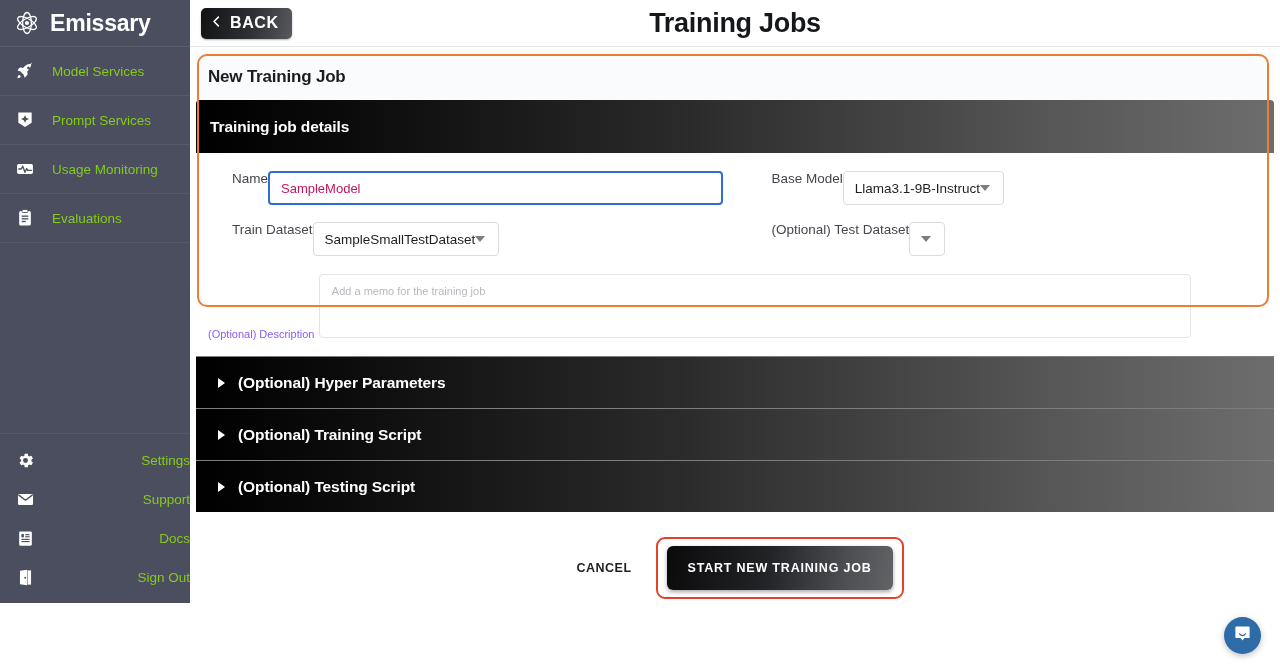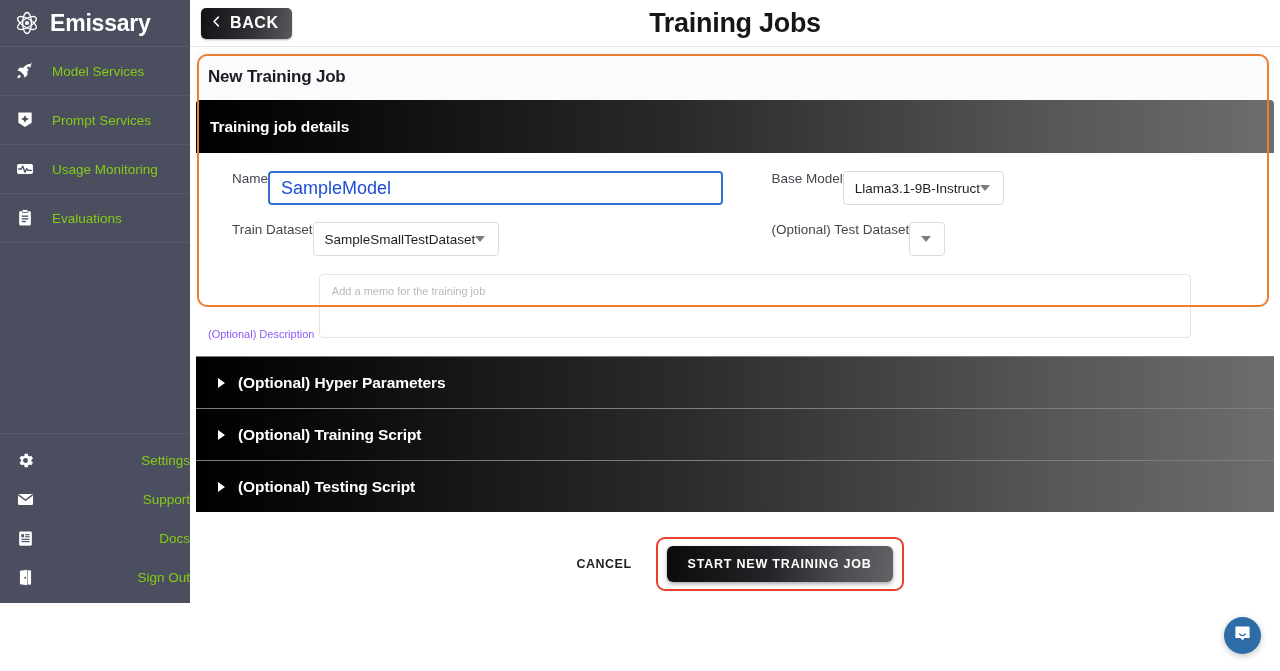--- a/index.html
+++ b/index.html
@@ -133,21 +133,21 @@
     column-gap: 25px;
     row-gap: 7px;
   }
   .field { display: flex; flex-direction: row; margin-bottom: 10px; margin-left: 24px; }
   .field-label { font-size: 13.5px; color: #44474d; margin-bottom: 8px; }
   .input {
     height: 34px;
     border: 1px solid #d4d6da;
     border-radius: 4px;
     background: #ffffff;
-    font-size: 18px; color: #1d4ed8;
+    font-size: 13px; color: #be185d;
     padding: 8px 11px;
     display: flex; align-items: center;
     font-family: "Liberation Sans", sans-serif;
     outline: none; width: 100%;
   }
   .input.focused { border: 2px solid #2f6fd0; }
   .select {
     height: 34px;
     border: 1px solid #d9dbdf;
     border-radius: 4px;
@@ -196,21 +196,21 @@
     letter-spacing: 0.5px;
     padding: 8px 10px;
   }
   .primary-wrap {
     border: 2.5px solid #e8402a;
     border-radius: 9px;
     padding: 7px 9px;
     background: #ffffff;
   }
   .primary-btn {
-    height: 36px;
+    height: 44px;
     padding: 0 21px;
     border: none; border-radius: 6px; cursor: pointer;
     background: linear-gradient(100deg, #0a0a0b 0%, #232427 45%, #4e5053 80%, #626366 100%);
     color: #ffffff;
     font-family: "Liberation Sans", sans-serif;
     font-size: 12.5px; font-weight: bold; letter-spacing: 0.8px;
     box-shadow: 0 2px 4px rgba(0,0,0,0.35);
   }
 
   .chat-bubble {

